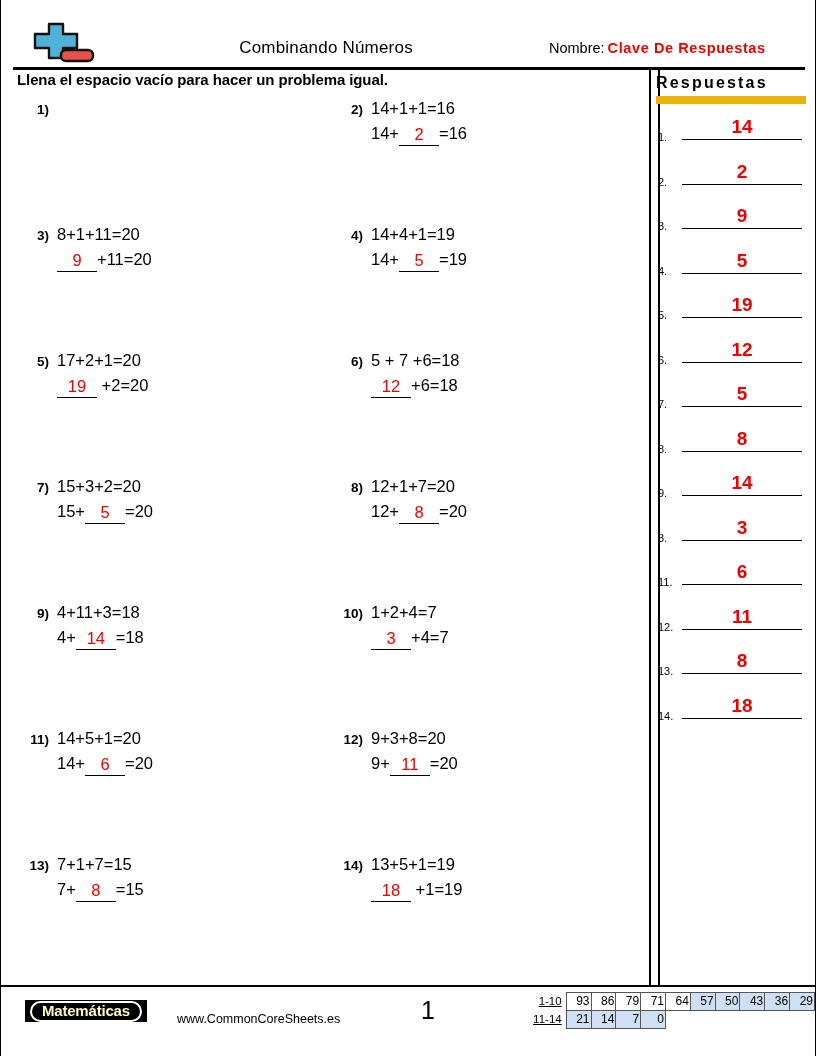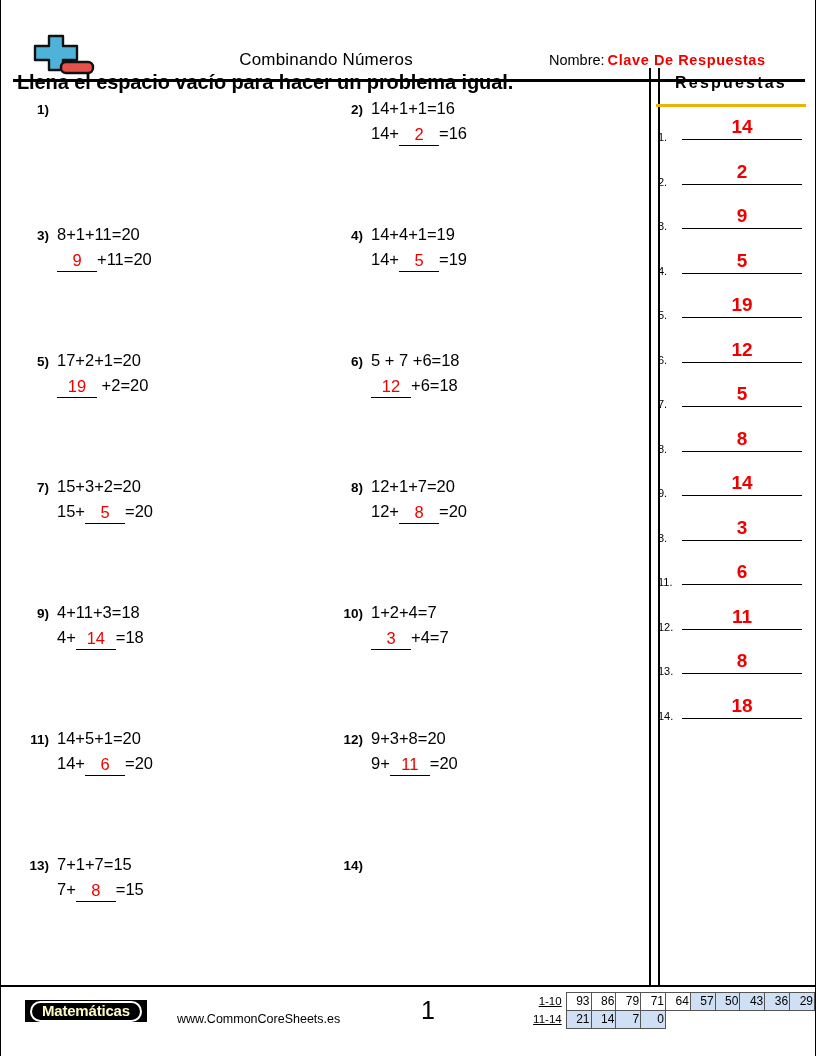--- a/index.html
+++ b/index.html
@@ -18,21 +18,21 @@
     background: #ffffff;
     overflow: hidden;
     box-sizing: border-box;
     border-left: 1px solid #000;
     border-right: 1px solid #000;
   }
 
   
   .header {
     position: absolute;
-    left: 0; top: 12px;
+    left: 0; top: 0;
     width: 716px; height: 70px;
   }
   .logo {
     position: absolute;
     left: 16px; top: 22px;
     width: 88px; height: 46px;
   }
   .logo svg { display:block; }
 
   .title {
@@ -61,21 +61,21 @@
     position: absolute;
     left: 12px; top: 67px;
     width: 792px; height: 3px;
     background: #000;
   }
 
   
   .instructions {
     position: absolute;
     left: 16px; top: 71px;
-    font-size: 20px;
+    font-size: 15px;
     font-weight: bold;
     color: #000;
     letter-spacing: -.1px;
   }
 
   
   .divider {
     position: absolute;
     left: 648px; top: 68px;
     width: 7px; height: 917px;
@@ -130,27 +130,27 @@
   
   .answers {
     position: absolute;
     left: 655px; top: 68px;
     width: 161px;
   }
   .answers-title {
     position: absolute;
     left: 0; top: 6px;
     width: 150px;
-    text-align: center;
+    text-align: left;
     font-size: 16px;
     font-weight: bold;
     letter-spacing: 2.2px;
     color: #000;
-    border-bottom: 3px solid #eab308;
-    padding-bottom: 12px;
+    border-bottom: 8px solid #eab308;
+    padding-bottom: 4px;
   }
   .arow {
     position: absolute;
     left: 0;
     width: 150px;
     height: 28px;
   }
   .anum {
     position: absolute;
     left: 2px; bottom: -3px;
@@ -360,20 +360,24 @@
       <div class="prow" style="top: 756px;">
         <div class="prob left">
           <span class="pnum">13)</span>
           <div class="pbody">
             <span class="line1">7+1+7=15</span>
             <span class="line2"><span>7+</span><span class="blank">8</span><span>=15</span></span>
           </div>
         </div>
         <div class="prob right">
           <span class="pnum">14)</span>
+          <div class="pbody">
+            <span class="line1">13+5+1=19</span>
+            <span class="line2"><span></span><span class="blank">18</span><span> +1=19</span></span>
+          </div>
         </div>
       </div>
     </div>
 
   <div class="answers">
     <div class="answers-title">Respuestas</div>
   <div class="arow" style="top: 44px;">
         <span class="anum">1.</span>
         <div class="aline"><span class="aval">14</span></div>
       </div>

